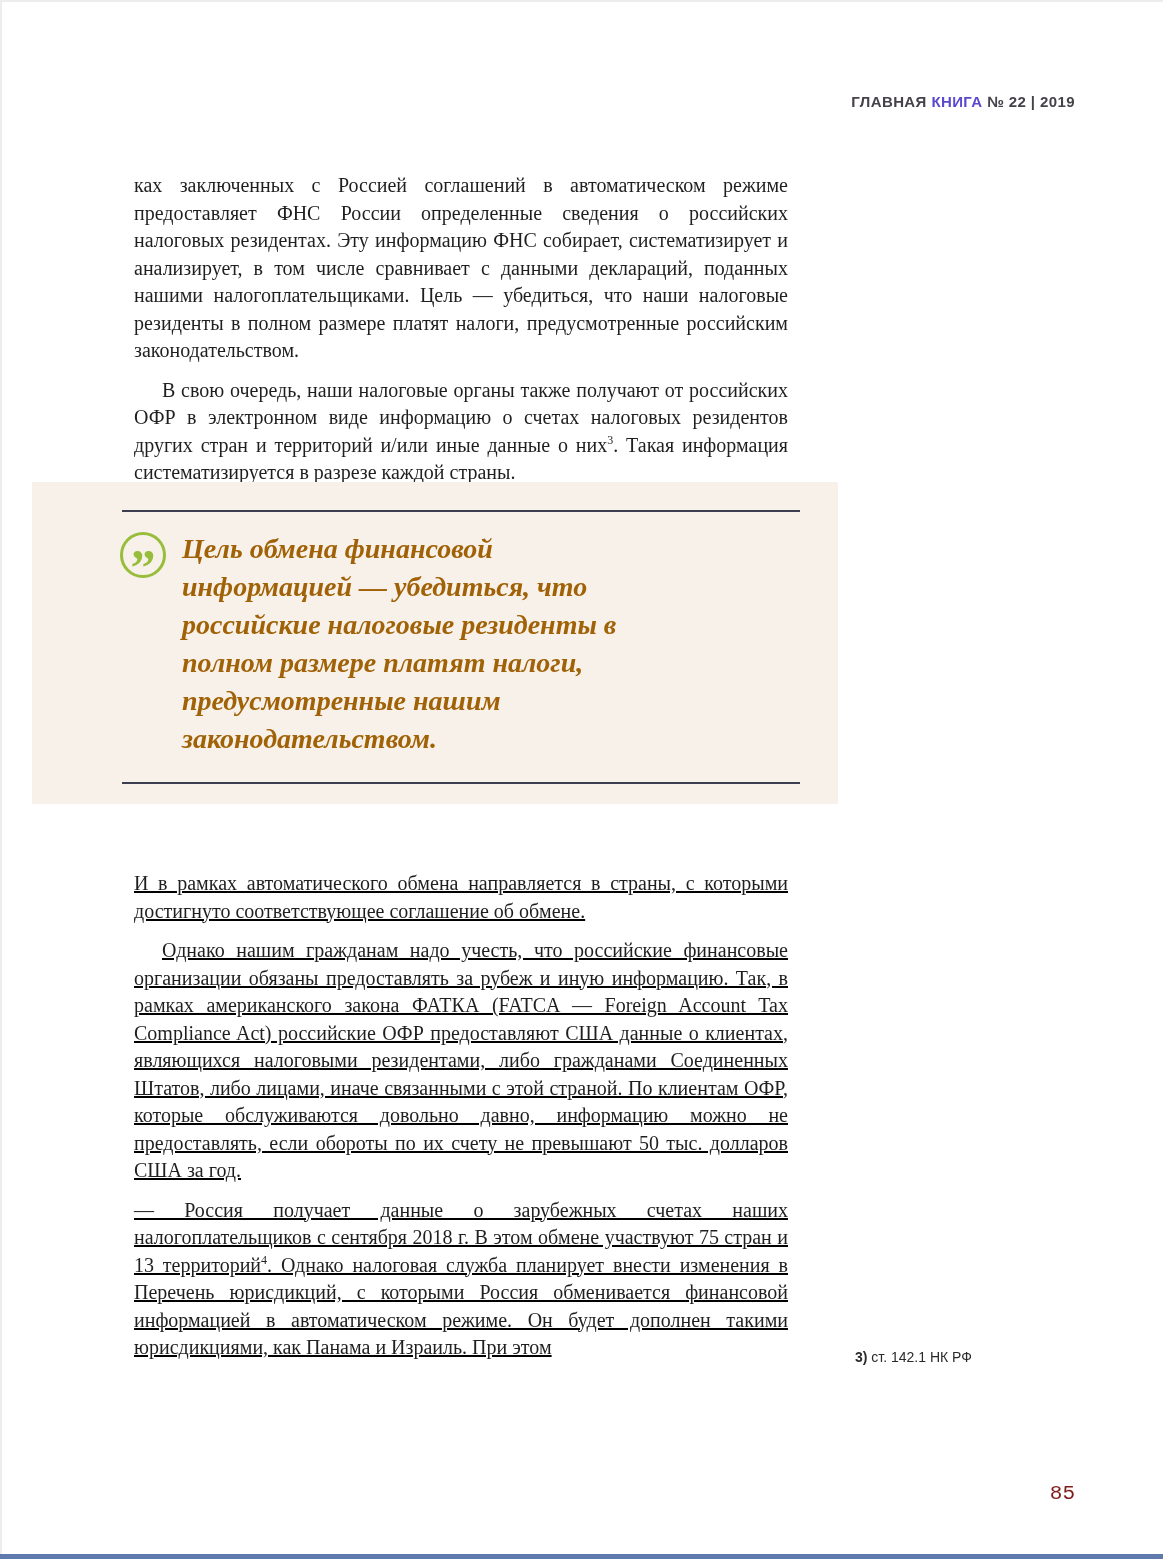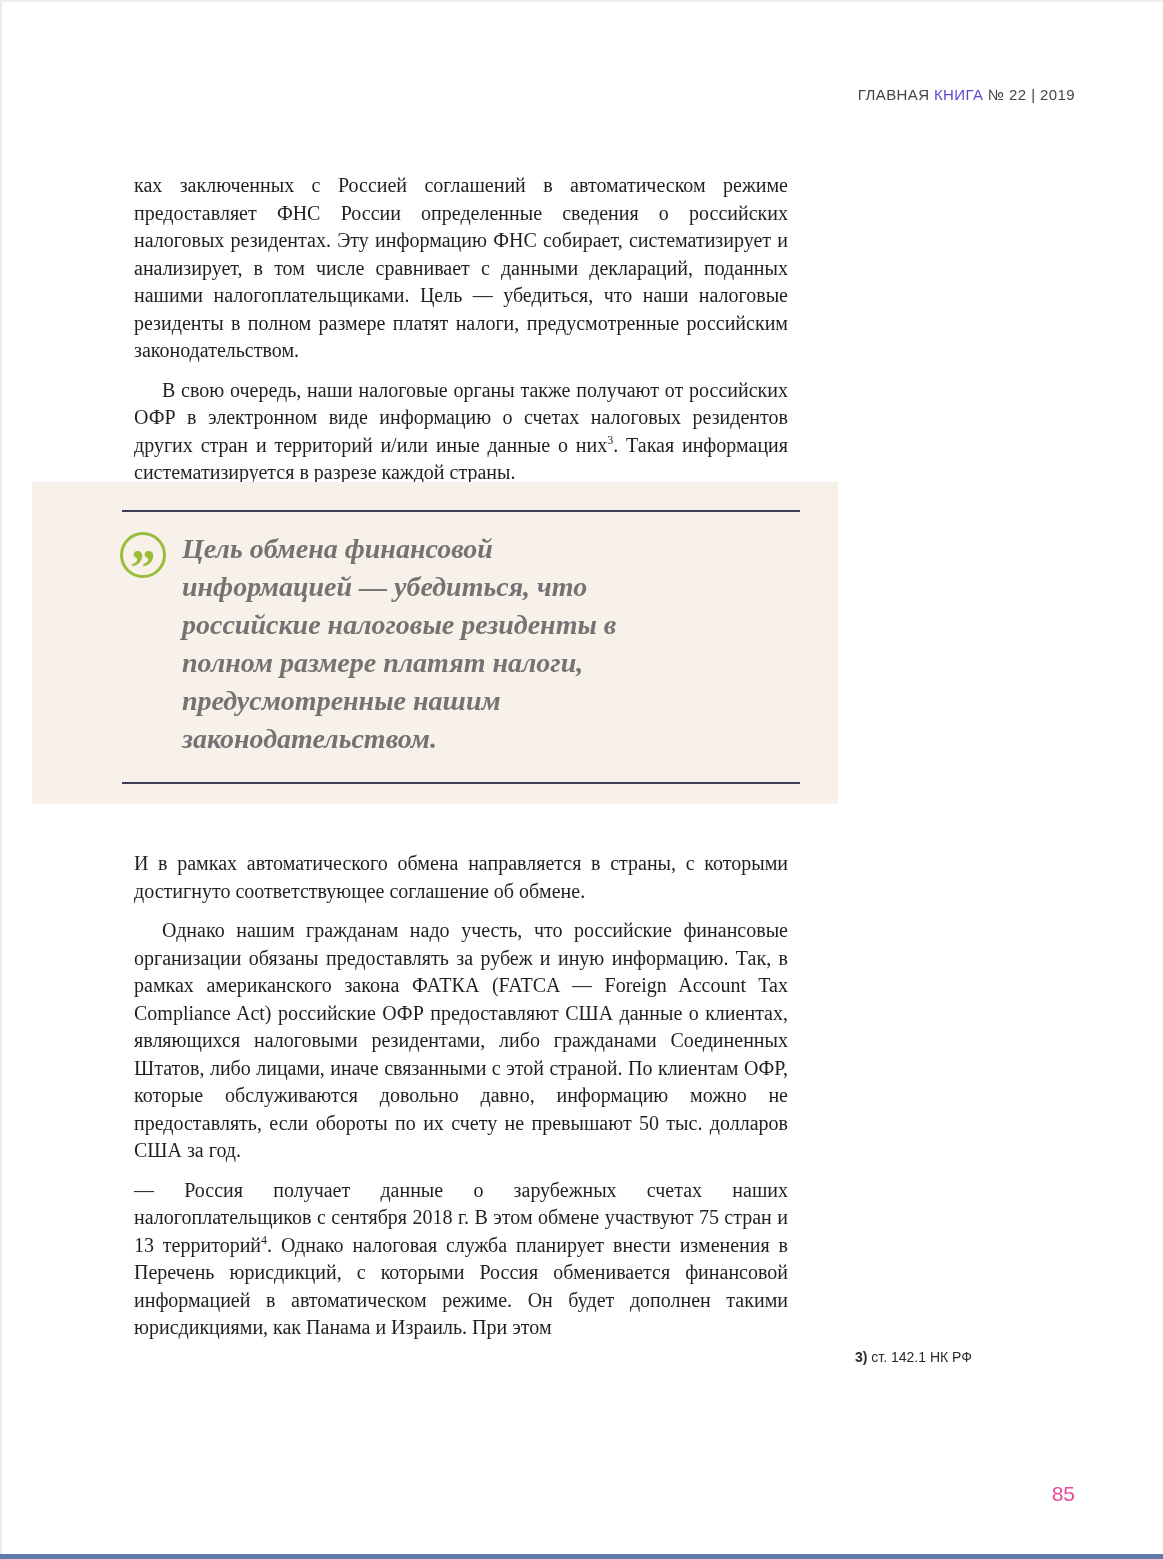--- a/index.html
+++ b/index.html
@@ -9,39 +9,39 @@
     width:1163px;
     height:1559px;
     background:#ffffff;
     overflow:hidden;
     box-shadow: inset 0 2px 0 #ededed, inset 2px 0 0 #ededed;
   }
 
   
   .header{
     position:absolute;
-    top:86px;
+    top:93px;
     right:88px;
     font-family:"Liberation Sans", sans-serif;
-    font-weight:normal;
+    font-weight:bold;
     font-size:15px;
     letter-spacing:0.4px;
     color:#45424a;
     white-space:nowrap;
   }
   .brand-accent{color:#5a49d0;}
 
   
   .col{
     position:absolute;
     left:122px;
     width:678px;
   }
   .top-col{top:160px;}
-  .mid-col{top:838px;}
+  .mid-col{top:858px;text-decoration:underline;}
   .body-p{
     margin:12px;
     text-align:justify;
     font-size:20px;
     line-height:27.5px;
     color:#1f1f1f;
     hyphens:auto;
   }
   .body-p.indent{text-indent:28px;}
   .body-p.question{
@@ -101,21 +101,21 @@
     font-size:50px;
     line-height:1;
     transform:translateY(12px);
   }
   .quote-text{
     font-family:"Liberation Serif", serif;
     font-weight:bold;
     font-style:italic;
     font-size:28px;
     line-height:38px;
-    color:#737373;
+    color:#a16207;
     width:480px;
   }
 
   
   .footnotes{
     position:absolute;
     left:855px;
     top:1348px;
     width:210px;
     font-family:"Liberation Sans", sans-serif;
@@ -124,23 +124,23 @@
     color:#2a2a2a;
   }
   .fn{margin:0 0 5px 0;}
   .fn b{font-weight:bold;}
 
   
   .page-number{
     position:absolute;
     right:88px;
     top:1482px;
-    font-family:Liberation Sans, sans-serif;
+    font-family:Liberation Mono, monospace;
     font-size:21px;
-    color:#ec4899;
+    color:#7f1d1d;
   }
 
   
   .bottom-bar{
     position:absolute;
     left:0;
     right:0;
     bottom:0;
     height:5px;
     background:#5f7bae;

